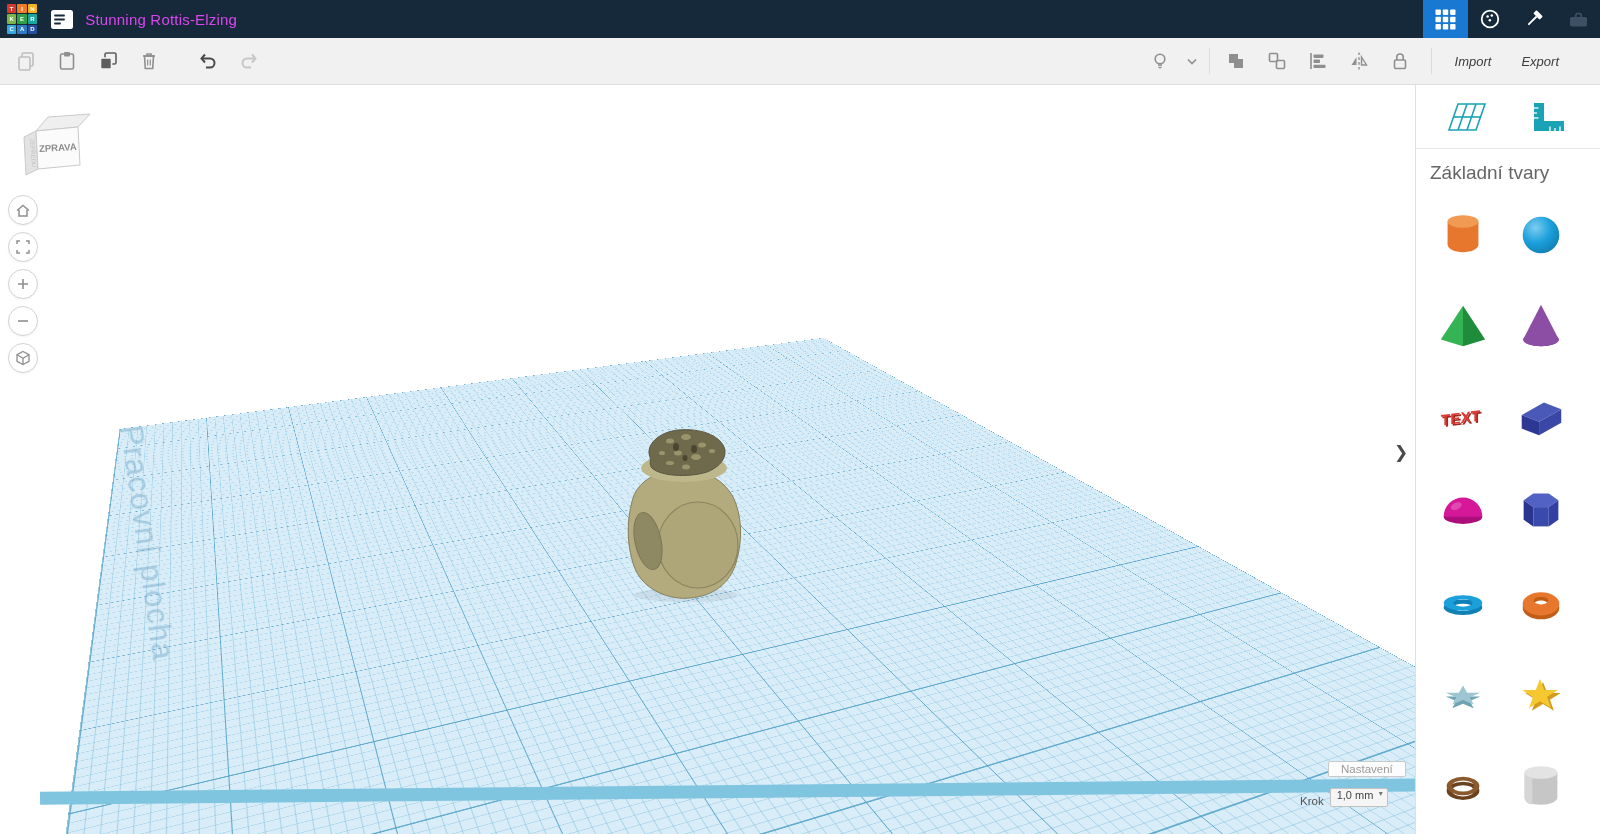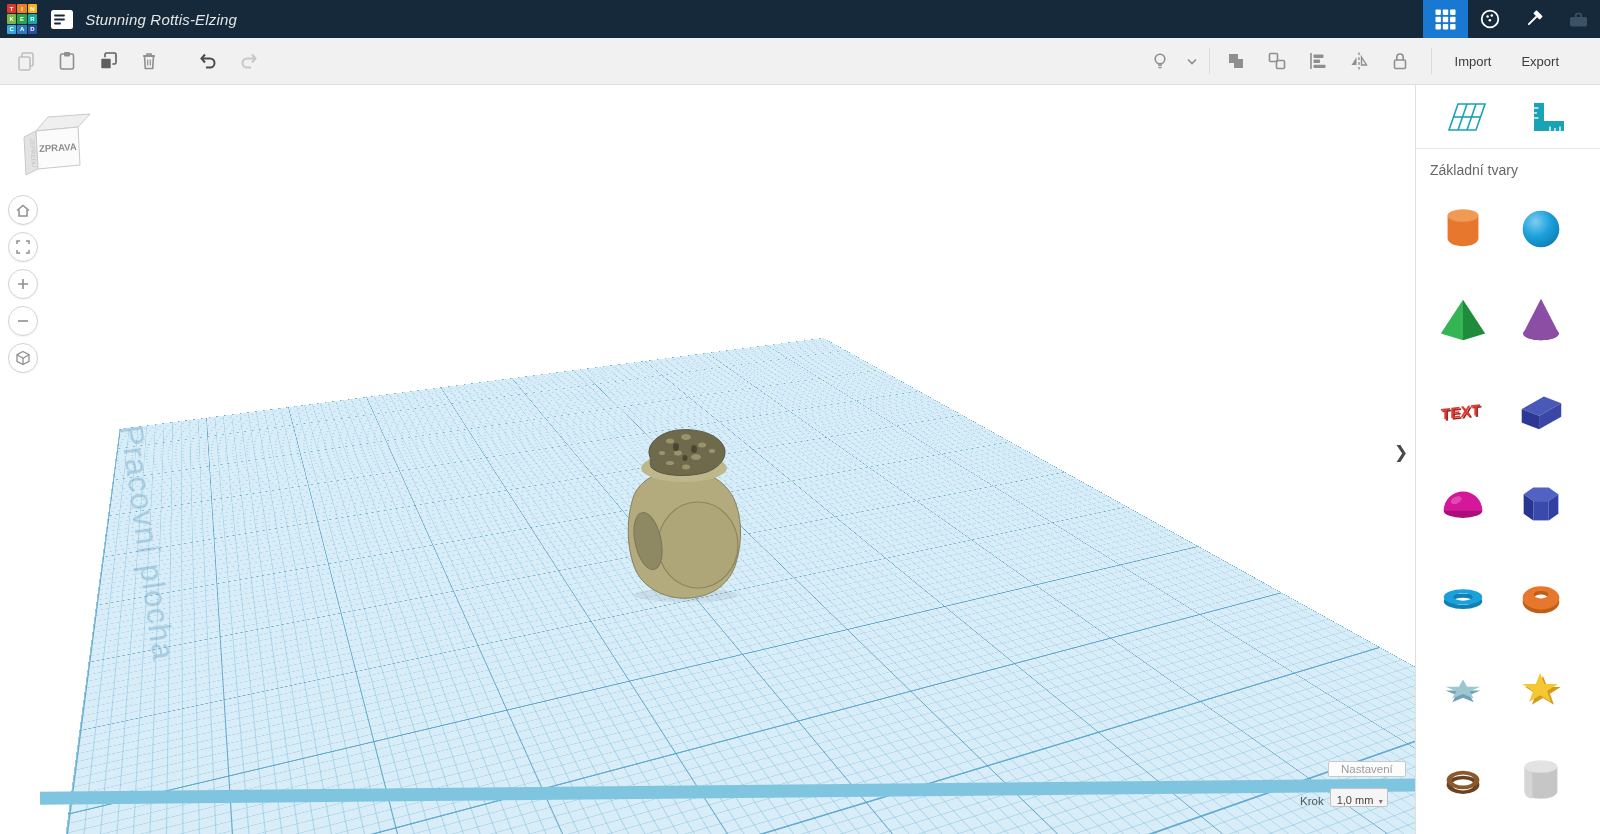--- a/index.html
+++ b/index.html
@@ -4,27 +4,27 @@
 <style>
   html,body{margin:0;padding:0;background:#e9e9e9;}
   *{box-sizing:border-box;font-family:"Liberation Sans",sans-serif;}
   .app{position:relative;width:1600px;height:834px;overflow:hidden;background:#fff;}
 
   
   .topbar{position:absolute;left:0;top:0;width:1600px;height:38px;background:#15293A;display:flex;align-items:center;}
   .logo{display:grid;grid-template-columns:repeat(3,9.4px);grid-auto-rows:9.4px;gap:1px;margin-left:7px;cursor:pointer;}
   .logo span{display:flex;align-items:center;justify-content:center;color:#fff;font-size:6px;font-weight:bold;border-radius:1px;}
   .menu-btn{margin-left:13px;display:flex;align-items:center;cursor:pointer;}
-  .title{margin-left:11px;color:#e5e5e5;font-size:15px;letter-spacing:.2px;cursor:pointer;font-style:italic;}
+  .title{margin-left:11px;color:#d946ef;font-size:15px;letter-spacing:.2px;cursor:pointer;}
   .top-right{margin-left:auto;display:flex;align-items:center;height:100%;}
   .mode-tile{width:45px;height:38px;display:flex;align-items:center;justify-content:center;cursor:pointer;}
   .top-ic{width:44px;height:38px;display:flex;align-items:center;justify-content:center;cursor:pointer;}
 
   
-  .toolbar{position:absolute;left:0;top:38px;width:1600px;height:47px;background:#F1F1F1;border-bottom:1px solid #DDD;display:flex;align-items:center;padding-left:8px;}
+  .toolbar{position:absolute;left:0;top:38px;width:1600px;height:47px;background:#F1F1F1;border-bottom:1px solid #DDD;display:flex;align-items:center;padding-left:8px;font-style:italic;}
   .tbtn{width:36px;height:36px;border-radius:3px;display:flex;align-items:center;justify-content:center;cursor:pointer;margin-right:5px;}
   .tbtn-sm{width:18px;height:36px;display:flex;align-items:center;justify-content:center;cursor:pointer;}
   .sp16{width:18px;}
   .tdiv{width:1px;height:26px;background:#DBDBDB;margin:0 8px;}
   .tb-right{margin-left:auto;display:flex;align-items:center;padding-right:26px;}
   .tb-text{padding:8px 15px;font-size:13px;color:#3C3C3C;border-radius:3px;cursor:pointer;}
   .c-light{color:#BFBFBF}.c-mid{color:#8F8F8F}.c-dark{color:#5E5E5E}.c-undo{color:#4A4A4A}.c-redo{color:#C7C7C7}
 
   
   .viewport{position:absolute;left:0;top:85px;width:1415px;height:749px;background:#fff;overflow:hidden;}
@@ -41,29 +41,29 @@
   .plane-edge{position:absolute;left:40px;top:700px;width:1400px;height:13px;background:#7FC5E0;transform:rotate(-.55deg);z-index:1;}
   .watermark{position:absolute;left:148px;top:338px;transform-origin:0 0;transform:rotate(82deg);font-size:31px;color:rgba(125,175,205,.55);letter-spacing:1px;white-space:nowrap;z-index:1;}
   .object{position:absolute;left:612px;top:338px;z-index:2;cursor:pointer;}
   .viewcube{position:absolute;left:12px;top:16px;z-index:3;cursor:pointer;}
   .nav{position:absolute;left:8px;top:110px;display:flex;flex-direction:column;gap:7px;z-index:3;}
   .nav-btn{width:30px;height:30px;border-radius:50%;background:#fff;border:1px solid #D2D2D2;color:#8F8F8F;display:flex;align-items:center;justify-content:center;cursor:pointer;box-shadow:0 1px 2px rgba(0,0,0,.05);}
   .chevron{position:absolute;left:1392px;top:354px;width:18px;height:26px;display:flex;align-items:center;justify-content:center;color:#4A4A4A;font-size:17px;cursor:pointer;z-index:3;}
   .settings-btn{position:absolute;left:1328px;top:676px;padding:1px 12px;border:1px solid #C9C9C9;background:#FCFCFC;color:#9B9B9B;font-size:11.5px;border-radius:2px;z-index:3;cursor:pointer;}
   .step-row{position:absolute;left:1300px;top:703px;display:flex;align-items:center;z-index:3;}
   .step-label{font-size:11.5px;color:#555;margin-right:6px;margin-top:6px;}
-  .step-select{width:58px;height:19px;background:#F5F5F5;border:1px solid #C2C2C2;border-radius:2px;display:flex;align-items:flex-end;padding:0 4px 0 6px;cursor:pointer;}
+  .step-select{width:58px;height:19px;background:#F5F5F5;border:1px solid #C2C2C2;border-radius:2px;display:flex;align-items:flex-start;padding:0 4px 0 6px;cursor:pointer;}
   .step-select span:first-child{font-size:11px;color:#444;flex:1;}
   .step-caret{font-size:8px;color:#777;}
 
   
   .panel{position:absolute;right:0;top:85px;bottom:0;width:185px;background:#fff;border-left:1px solid #DFDFDF;overflow:hidden;}
   .panel-helpers{height:64px;display:flex;align-items:center;justify-content:space-around;border-bottom:1px solid #E8E8E8;padding:0 10px;}
   .helper{display:flex;align-items:center;justify-content:center;width:70px;height:56px;cursor:pointer;border-radius:4px;}
-  .panel-header{font-size:14px;color:#666;padding:13px 14px 10px;}
+  .panel-header{font-size:19px;color:#666;padding:13px 14px 10px;}
   .shape-grid{display:grid;grid-template-columns:repeat(2,78px);row-gap:12px;padding-left:8px;}
   .shape-cell{height:80px;display:flex;align-items:center;justify-content:center;border-radius:4px;cursor:pointer;}
 </style>
 </head>
 <body>
 
 <div class="app">
 
   <div class="topbar">
     <div class="logo" id="logo">

